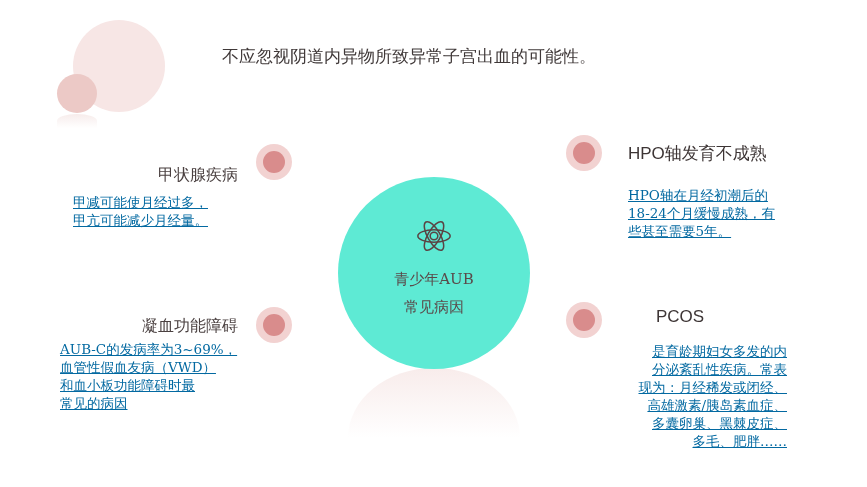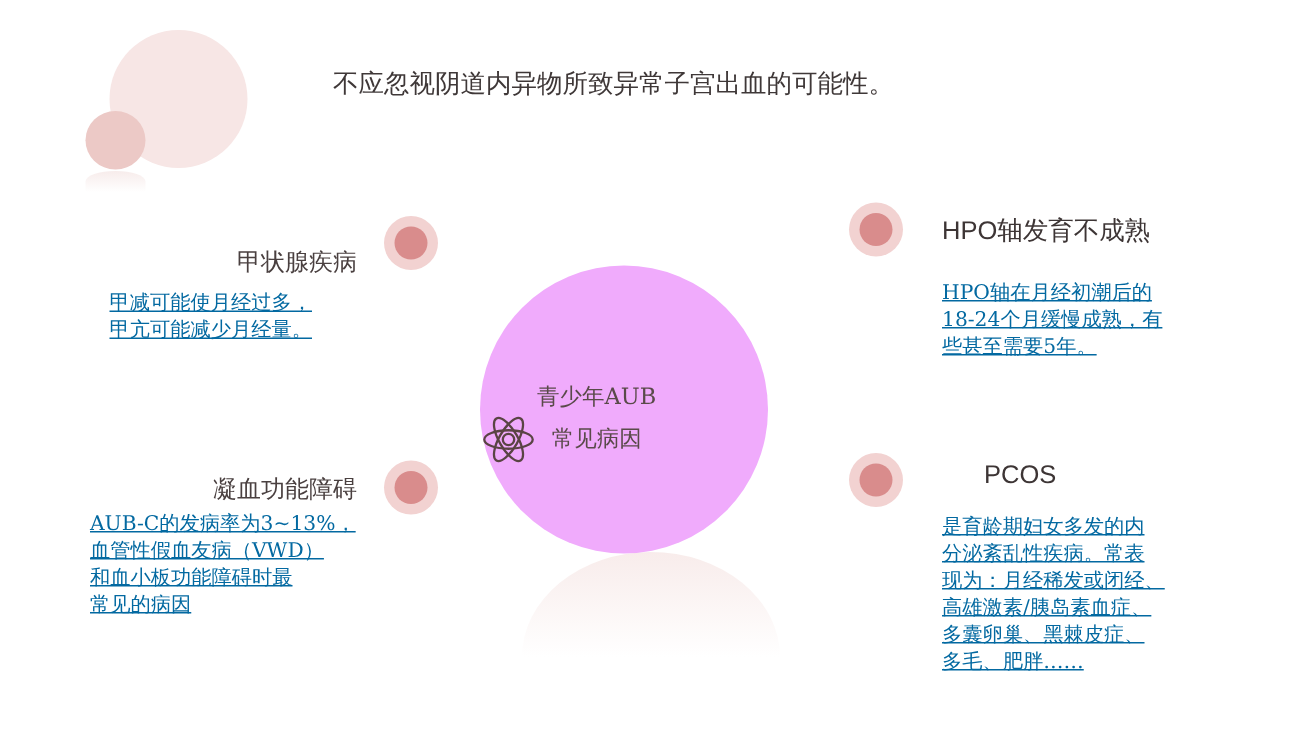--- a/index.html
+++ b/index.html
@@ -39,24 +39,24 @@
       left: 222px; top: 42px; width: 560px;
       font-size: 17px;
       line-height: 28px;
       color: #3f3838;
     }
     .intro .l1 { display: block; padding-left: 36px; }
     .intro .l2 { display: block; }
 
     
     .center-circle {
-      left: 320px; top: 177px; width: 192px; height: 192px;
+      left: 338px; top: 177px; width: 192px; height: 192px;
       border-radius: 50%;
-      background: #f0abfc;
-      display: flex; align-items: center;
+      background: #5eead4;
+      display: flex; flex-direction: column; align-items: center;
     }
     .center-reflect {
       left: 348px; top: 368px; width: 172px; height: 70px;
       border-radius: 50% 50% 0 0 / 100% 100% 0 0;
       background: linear-gradient(#f8eceb, rgba(255,255,255,0));
     }
     .atom {
       margin-top: 40px;
       width: 38px; height: 38px;
     }
@@ -129,35 +129,35 @@
   <div class="inner"></div>
 </div>
 <div class="abs item-title" style="right:629px; top:165px; text-align:left;">甲状腺疾病</div>
 <div class="abs item-desc" style="left:73px; top:193px; width:200px;">甲减可能使月经过多，
 甲亢可能减少月经量。</div>
 
 <div class="abs dot" style="left:256px; top:307px;">
   <div class="inner"></div>
 </div>
 <div class="abs item-title" style="right:629px; top:316px; text-align:center;">凝血功能障碍</div>
-<div class="abs item-desc" style="left:60px; top:340px; width:200px;">AUB-C的发病率为3~13%，
+<div class="abs item-desc" style="left:60px; top:340px; width:200px;">AUB-C的发病率为3~69%，
 血管性假血友病（VWD）
 和血小板功能障碍时最
 常见的病因</div>
 
 <div class="abs dot" style="left:566px; top:135px;">
   <div class="inner"></div>
 </div>
 <div class="abs item-title sans" style="left:628px; top:142px;">HPO轴发育不成熟</div>
 <div class="abs item-desc" style="left:628px; top:186px; width:190px;">HPO轴在月经初潮后的
 18-24个月缓慢成熟，有
 些甚至需要5年。</div>
 
 <div class="abs dot" style="left:566px; top:302px;">
   <div class="inner"></div>
 </div>
 <div class="abs item-title sans" style="left:656px; top:307px;">PCOS</div>
-<div class="abs item-desc" style="left:628px; top:342px; width:195px;">是育龄期妇女多发的内
+<div class="abs item-desc" style="left:592px; top:342px; width:195px;text-align:right;">是育龄期妇女多发的内
 分泌紊乱性疾病。常表
 现为：月经稀发或闭经、
 高雄激素/胰岛素血症、
 多囊卵巢、黑棘皮症、
 多毛、肥胖……</div>
 
 </body></html>

